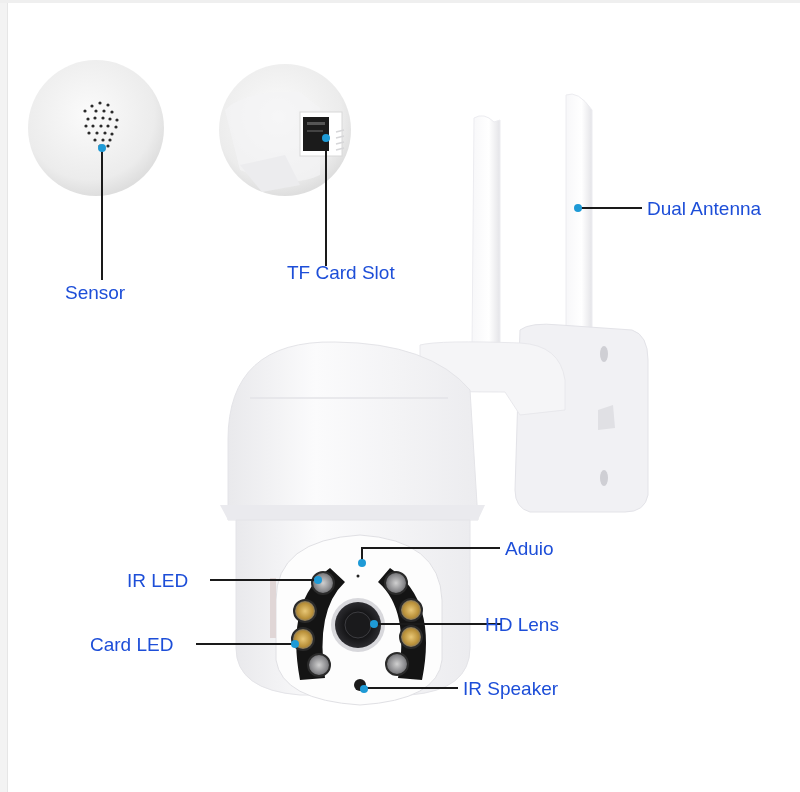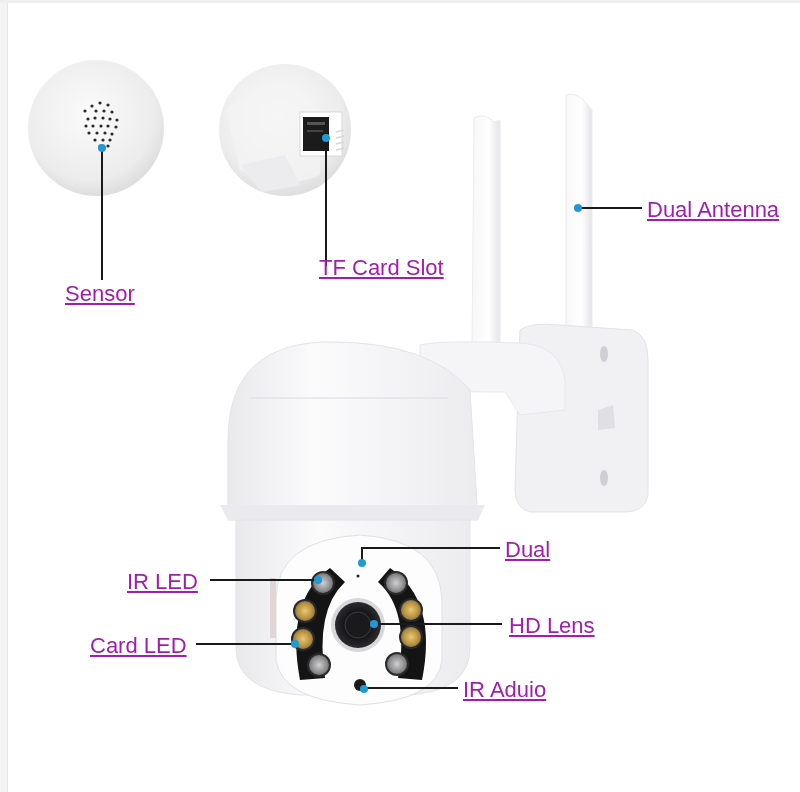--- a/index.html
+++ b/index.html
@@ -5,23 +5,22 @@
     html, body { margin: 0; padding: 0; }
     body {
       width: 800px; height: 792px; position: relative; overflow: hidden;
       background: #ffffff;
       font-family: "Liberation Sans", sans-serif;
     }
     .frame-left { position: absolute; left: 0; top: 0; width: 7px; height: 792px; background: #f3f3f3; border-right: 1px solid #e6e6e6; }
     .frame-top { position: absolute; left: 0; top: 0; width: 800px; height: 3px; background: #efefef; }
     svg.art { position: absolute; left: 0; top: 0; }
     .label {
-      position: absolute; font-size: 22px; color: #a21caf; white-space: nowrap;
+      position: absolute; font-size: 19px; color: #1d4ed8; white-space: nowrap;
       line-height: 1;
-      text-decoration: underline;
     }
   </style>
 </head>
 <body>
 
 <div class="frame-left"></div>
 <div class="frame-top"></div>
 
 <svg class="art" width="800" height="792" viewBox="0 0 800 792">
   <defs>
@@ -170,19 +169,19 @@
     <circle cx="578" cy="208" r="4"></circle>
     <circle cx="362" cy="563" r="4"></circle>
     <circle cx="318" cy="580" r="4"></circle>
     <circle cx="374" cy="624" r="4"></circle>
     <circle cx="295" cy="644" r="4"></circle>
     <circle cx="364" cy="689" r="4"></circle>
   </g>
 </svg>
 
 <div class="label" style="left:65px; top:283px;">Sensor</div>
-<div class="label" style="left:287px; top:257px;margin-left:32px;">TF Card Slot</div>
+<div class="label" style="left:287px; top:263px;">TF Card Slot</div>
 <div class="label" style="left:647px; top:199px;">Dual Antenna</div>
-<div class="label" style="left:505px; top:539px;">Dual</div>
+<div class="label" style="left:505px; top:539px;">Aduio</div>
 <div class="label" style="left:127px; top:571px;">IR LED</div>
-<div class="label" style="left:509px; top:615px;">HD Lens</div>
+<div class="label" style="left:485px; top:615px;">HD Lens</div>
 <div class="label" style="left:90px; top:635px;">Card LED</div>
-<div class="label" style="left:463px; top:679px;">IR Aduio</div>
+<div class="label" style="left:463px; top:679px;">IR Speaker</div>
 
 </body></html>

